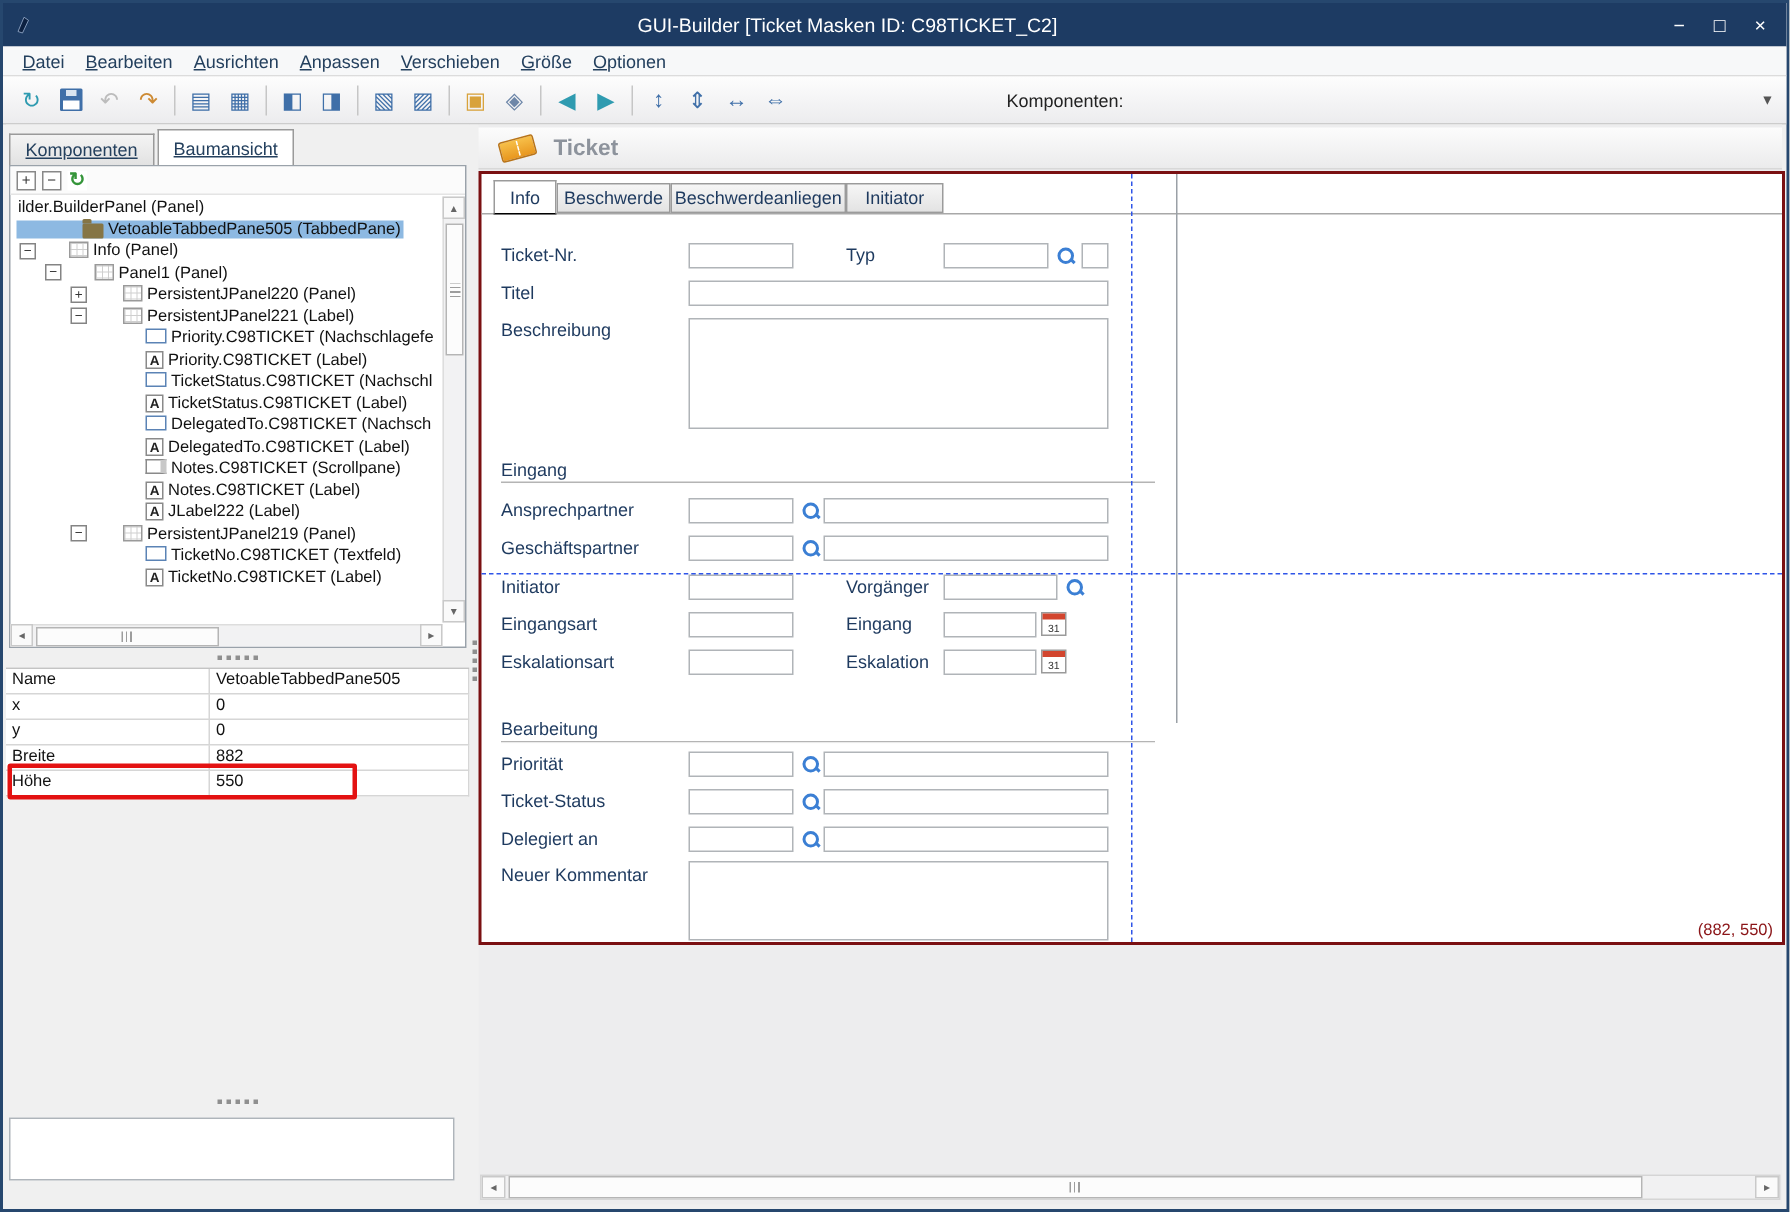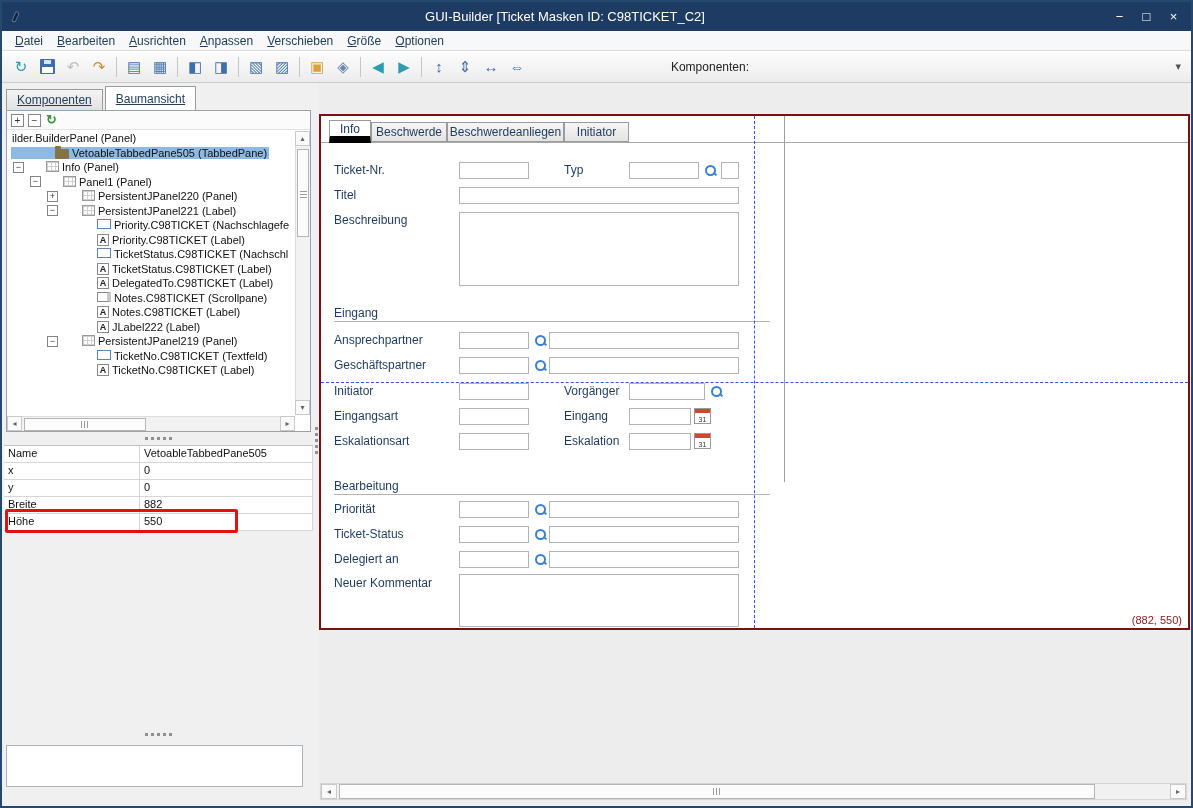--- a/index.html
+++ b/index.html
@@ -110,21 +110,21 @@
   .ticket-ic { width:24px; height:14px; background:linear-gradient(#f7c04a,#e8961e);
                border:1px solid #b8741a; border-radius:2px; transform:rotate(-15deg); position:relative; }
   .ticket-ic::after { content:""; position:absolute; left:50%; top:1px; bottom:1px; border-left:1px dashed #fff; }
   .dtitle { font-size:15px; font-weight:bold; color:#8d939c; }
 
   .canvas { position:absolute; left:0; top:31px; width:871px; height:516px; background:#ffffff;
             border:2px solid #7a1012; }
   .ctab { position:absolute; top:6px; height:20px; border:1px solid #9b9b9b;
           background:linear-gradient(#f6f6f6,#e3e3e3); display:flex; align-items:center;
           justify-content:center; font-size:12px; color:#1e3a5f; }
-  .ctab.active { top:4px; height:23px; background:#ffffff; border-bottom:7px solid #000000; z-index:2; }
+  .ctab.active { top:4px; height:23px; background:#ffffff; border-bottom:1px solid #000000; z-index:2; }
   .tabbase { position:absolute; left:0; top:26px; width:867px; height:1px; background:#a8a8a8; }
   .pedge-v { position:absolute; left:463px; top:0; width:1px; height:366px; background:#9aa0a6; }
 
   .flabel { position:absolute; font-size:12px; color:#1e3a5f; height:16px; line-height:16px; white-space:nowrap; }
   .fin { position:absolute; height:17px; border:1px solid #b0b4b8; background:#fff; font-size:11px;
          padding:0 2px; font-family:"Liberation Sans",sans-serif; }
   .farea { position:absolute; border:1px solid #b0b4b8; background:#fff; }
   .sec-line { position:absolute; height:2px; border-top:1px solid #b4b4b4; border-bottom:1px solid #fdfdfd; }
   .lkp { position:absolute; width:13px; height:13px; }
   .lkp::before { content:""; position:absolute; left:1px; top:1px; width:7px; height:7px;
@@ -280,20 +280,26 @@
             </span>
         </div>
         <div class="trow" style="padding-left:87px">
           <span class="rowin">
               <span class="ic-label">A</span>
               <span>TicketStatus.C98TICKET (Label)</span>
             </span>
         </div>
         <div class="trow" style="padding-left:87px">
           <span class="rowin">
+              <span class="ic-field"></span>
+              <span>DelegatedTo.C98TICKET (Nachsch</span>
+            </span>
+        </div>
+        <div class="trow" style="padding-left:87px">
+          <span class="rowin">
               <span class="ic-label">A</span>
               <span>DelegatedTo.C98TICKET (Label)</span>
             </span>
         </div>
         <div class="trow" style="padding-left:87px">
           <span class="rowin">
               <span class="ic-scroll"></span>
               <span>Notes.C98TICKET (Scrollpane)</span>
             </span>
         </div>
@@ -389,20 +395,24 @@
     <span class="dots">
         <i></i>
         <i></i>
         <i></i>
         <i></i>
         <i></i>
       </span>
   </div>
 
   <div class="main">
+    <div class="dheader">
+      <span class="ticket-ic"></span>
+      <span class="dtitle">Ticket</span>
+    </div>
 
     <div class="canvas">
       <span class="ctab active" style="left:8px;width:42px">Info</span>
       <span class="ctab" style="left:50px;width:76px">Beschwerde</span>
       <span class="ctab" style="left:126px;width:117px">Beschwerdeanliegen</span>
       <span class="ctab" style="left:243px;width:65px">Initiator</span>
       <span class="tabbase"></span>
       <span class="pedge-v"></span>
 
       <span class="flabel" style="left:13px;top:46px">Ticket-Nr.</span>

